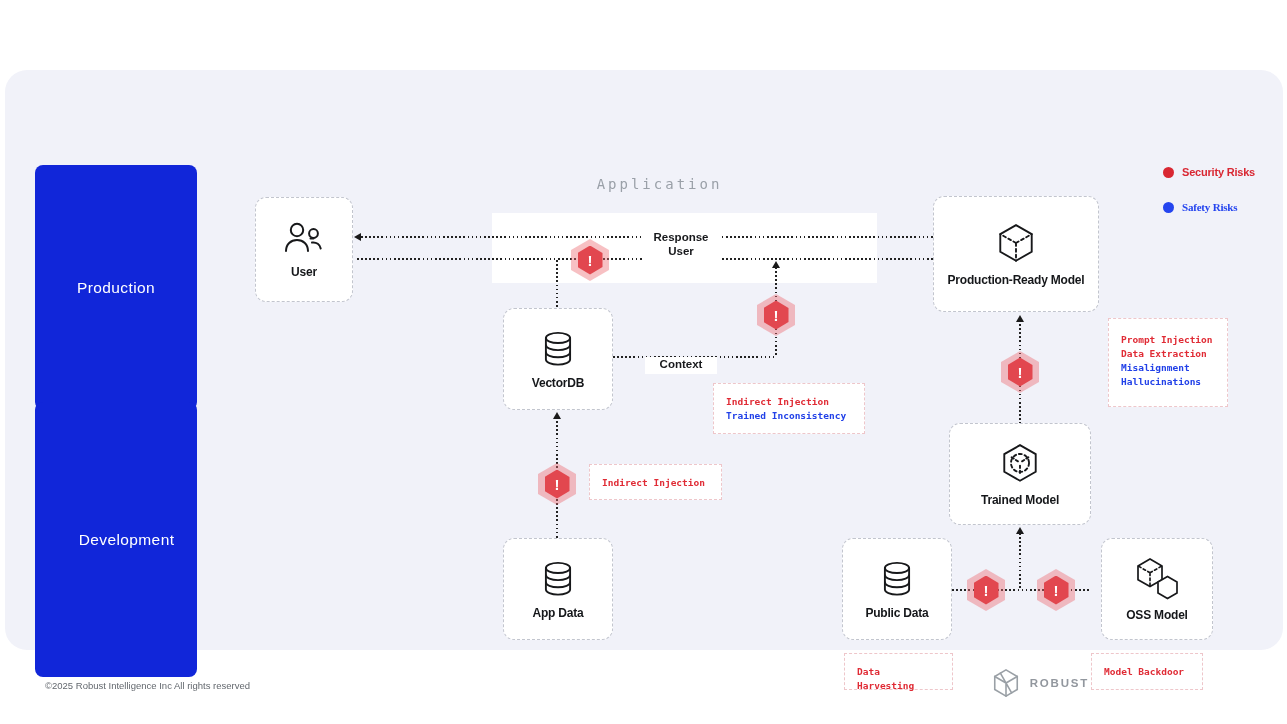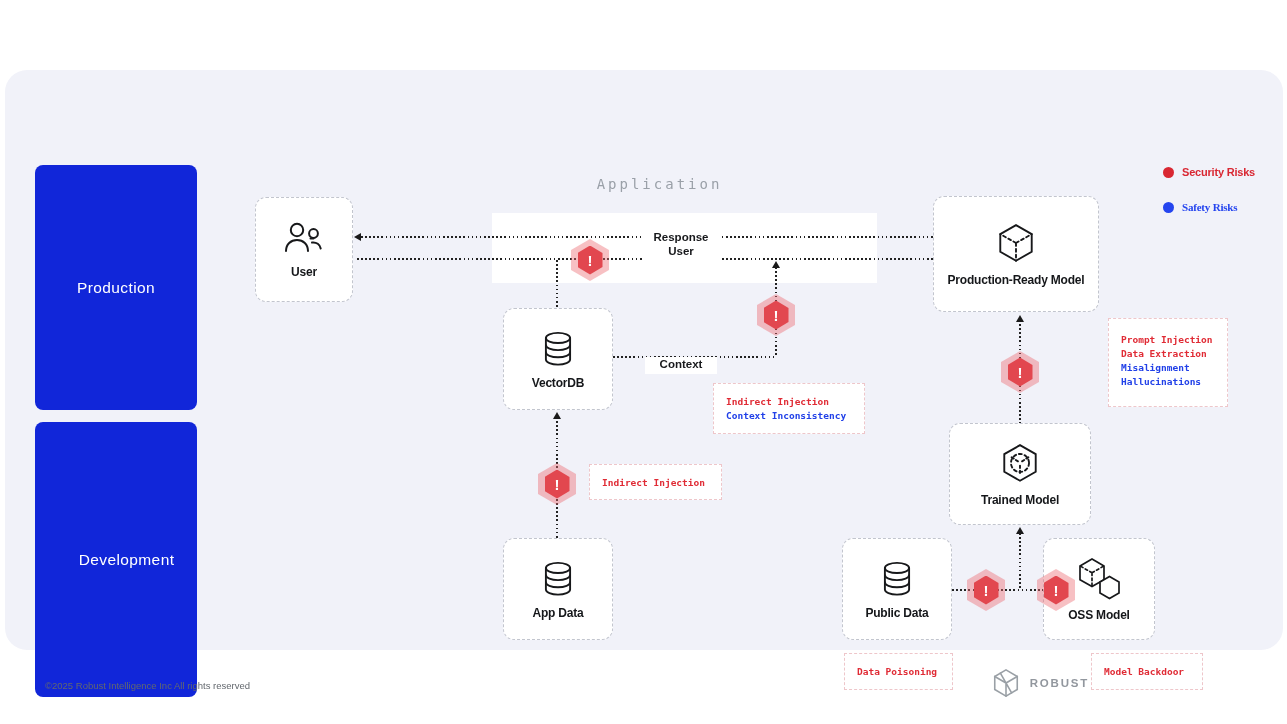--- a/index.html
+++ b/index.html
@@ -7,21 +7,21 @@
   .page { position:relative; width:1287px; height:724px; background:#ffffff;
           font-family:"Liberation Sans", sans-serif; }
   .panel { position:absolute; left:5px; top:70px; width:1278px; height:580px;
            background:#f1f2f9; border-radius:22px; }
 
   
   .stage { position:absolute; left:30px; width:162px; background:#1126d9; border-radius:8px;
            display:flex; align-items:center; justify-content:center;
            color:#fff; font-size:15.5px; font-weight:500; letter-spacing:.4px; }
   .stage.prod { top:95px; height:245px; }
-  .stage.dev  { top:352px; height:275px;padding-left:21px; }
+  .stage.dev  { top:332px; height:275px;padding-left:21px; }
 
   
   .app-title { position:absolute; left:462px; top:106px; width:385px; text-align:center;
                font-family:"DejaVu Sans Mono", monospace; font-size:14px; color:#9aa0a8;
                letter-spacing:3px; }
 
   .band { position:absolute; left:487px; top:143px; width:385px; height:70px; background:#ffffff; }
 
   
   .hline { position:absolute; height:2px; z-index:2;
@@ -148,21 +148,21 @@
     <div class="node" style="left:837px;top:468px;width:110px;height:102px;">
       <svg width="40" height="40" viewBox="0 0 36 38" fill="none" stroke="#17181a" stroke-width="1.8" stroke-linecap="round">
         <ellipse cx="18" cy="8.5" rx="11.5" ry="4.8"></ellipse>
         <path d="M6.5 8.5v20.5c0 2.7 5.1 4.8 11.5 4.8s11.5-2.1 11.5-4.8V8.5"></path>
         <path d="M6.5 15.3c0 2.7 5.1 4.8 11.5 4.8s11.5-2.1 11.5-4.8"></path>
         <path d="M6.5 22.1c0 2.7 5.1 4.8 11.5 4.8s11.5-2.1 11.5-4.8"></path>
       </svg>
       <div class="node-label">Public Data</div>
     </div>
 
-    <div class="node" style="left:1038px;top:468px;width:112px;height:102px;">
+    <div class="node" style="left:1096px;top:468px;width:112px;height:102px;">
       <svg width="48" height="44" viewBox="0 0 48 44" fill="none" stroke="#17181a" stroke-width="1.7" stroke-linecap="round">
         <path d="M17 2 L29 8.9 V22.7 L17 29.6 L5 22.7 V8.9 Z"></path>
         <path d="M17 15.8 V29.6 M17 15.8 L5 8.9 M17 15.8 L29 8.9" stroke-dasharray="2.6 2.6"></path>
         <path d="M34.5 19.5 L44 25 V36 L34.5 41.5 L25 36 V25 Z" fill="#ffffff"></path>
       </svg>
       <div class="node-label">OSS Model</div>
     </div>
 
     <div class="node" style="left:944px;top:353px;width:142px;height:102px;">
       <svg width="42" height="44" viewBox="0 0 40 42" fill="none" stroke="#17181a" stroke-width="1.8" stroke-linecap="round">
@@ -196,36 +196,36 @@
     <div class="warn" style="left:981px;top:520px;">
       <span class="warn-core">!</span>
       </div>
     <div class="warn" style="left:1051px;top:520px;">
       <span class="warn-core">!</span>
       </div>
 
 
     <div class="riskbox small" style="left:708px;top:313px;width:152px;height:51px;">
       <div class="risk-sec">Indirect Injection</div>
-      <div class="risk-saf">Context Inconsistency</div>
+      <div class="risk-saf">Trained Inconsistency</div>
     </div>
 
     <div class="riskbox small" style="left:584px;top:394px;width:133px;height:36px;">
       <div class="risk-sec">Indirect Injection</div>
     </div>
 
     <div class="riskbox" style="left:1103px;top:248px;width:120px;height:89px;">
       <div class="risk-sec">Prompt Injection</div>
       <div class="risk-sec">Data Extraction</div>
       <div class="risk-saf">Misalignment</div>
       <div class="risk-saf">Hallucinations</div>
     </div>
 
     <div class="riskbox small" style="left:839px;top:583px;width:109px;height:37px;">
-      <div class="risk-sec">Data Poisoning</div>
+      <div class="risk-sec">Data Harvesting</div>
     </div>
 
     <div class="riskbox small" style="left:1086px;top:583px;width:112px;height:37px;">
       <div class="risk-sec">Model Backdoor</div>
     </div>
 
     <div class="legend-row" style="left:1158px;top:96px;">
       <span class="legend-dot" style="background:#d92732;"></span>
       <span class="legend-text" style="color:#d92732;">Security Risks</span>
     </div>

